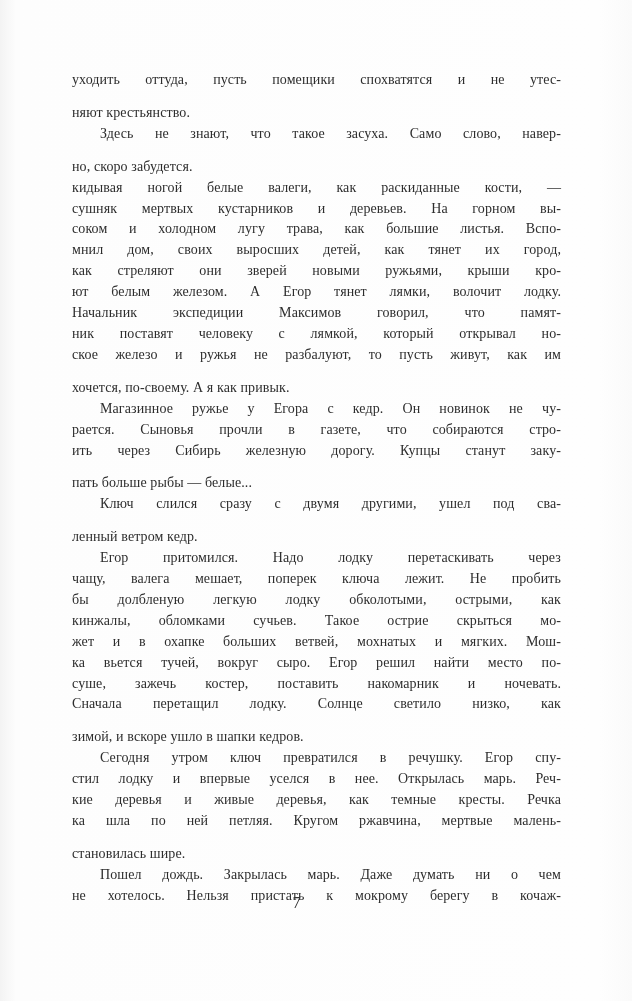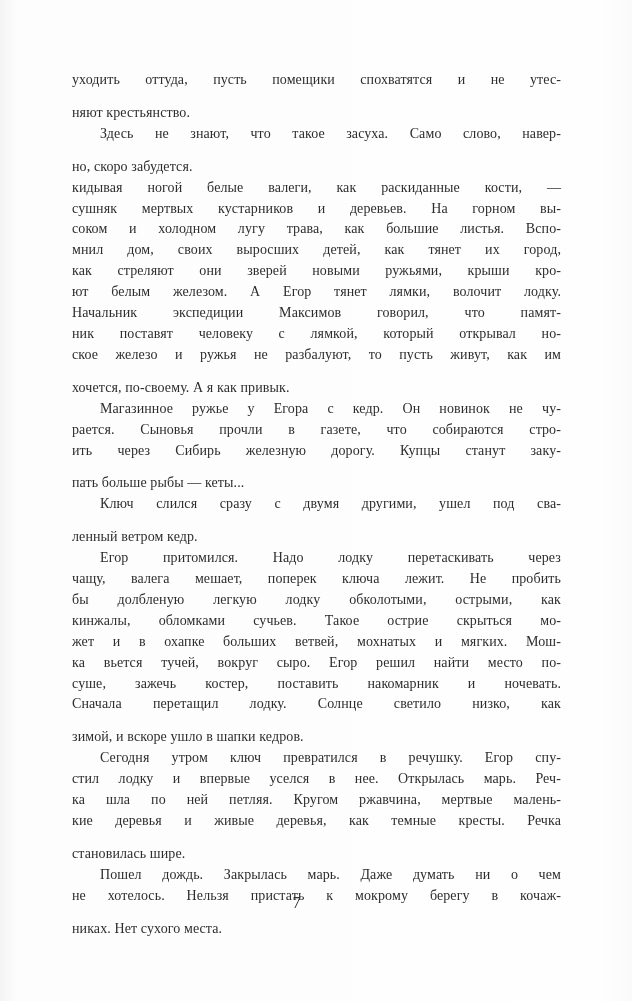--- a/index.html
+++ b/index.html
@@ -65,35 +65,34 @@
       <div class="line">мнил дом, своих выросших детей, как тянет их город,</div>
       <div class="line">как стреляют они зверей новыми ружьями, крыши кро-</div>
       <div class="line">ют белым железом. А Егор тянет лямки, волочит лодку.</div>
       <div class="line">Начальник экспедиции Максимов говорил, что памят-</div>
       <div class="line">ник поставят человеку с лямкой, который открывал но-</div>
       <div class="line">ское железо и ружья не разбалуют, то пусть живут, как им</div>
       <div class="line end">хочется, по-своему. А я как привык.</div>
       <div class="line indent">Магазинное ружье у Егора с кедр. Он новинок не чу-</div>
       <div class="line">рается. Сыновья прочли в газете, что собираются стро-</div>
       <div class="line">ить через Сибирь железную дорогу. Купцы станут заку-</div>
-      <div class="line end">пать больше рыбы — кеты...</div>
+      <div class="line end">пать больше рыбы — белые...</div>
       <div class="line indent">Ключ слился сразу с двумя другими, ушел под сва-</div>
       <div class="line end">ленный ветром кедр.</div>
       <div class="line indent">Егор притомился. Надо лодку перетаскивать через</div>
       <div class="line">чащу, валега мешает, поперек ключа лежит. Не пробить</div>
       <div class="line">бы долбленую легкую лодку обколотыми, острыми, как</div>
       <div class="line">кинжалы, обломками сучьев. Такое острие скрыться мо-</div>
       <div class="line">жет и в охапке больших ветвей, мохнатых и мягких. Мош-</div>
       <div class="line">ка вьется тучей, вокруг сыро. Егор решил найти место по-</div>
       <div class="line">суше, зажечь костер, поставить накомарник и ночевать.</div>
       <div class="line">Сначала перетащил лодку. Солнце светило низко, как</div>
       <div class="line end">зимой, и вскоре ушло в шапки кедров.</div>
       <div class="line indent">Сегодня утром ключ превратился в речушку. Егор спу-</div>
       <div class="line">стил лодку и впервые уселся в нее. Открылась марь. Реч-</div>
+      <div class="line">кие деревья и живые деревья, как темные кресты. Речка</div>
       <div class="line">ка шла по ней петляя. Кругом ржавчина, мертвые малень-</div>
-      <div class="line">кие деревья и живые деревья, как темные кресты. Речка</div>
       <div class="line end">становилась шире.</div>
       <div class="line indent">Пошел дождь. Закрылась марь. Даже думать ни о чем</div>
       <div class="line">не хотелось. Нельзя пристать к мокрому берегу в кочаж-</div>
-      <div class="line end">никах. Нет сухого места.</div>
     </div>
   <div class="page-number">7</div>
 </div>
 
 </body></html>

